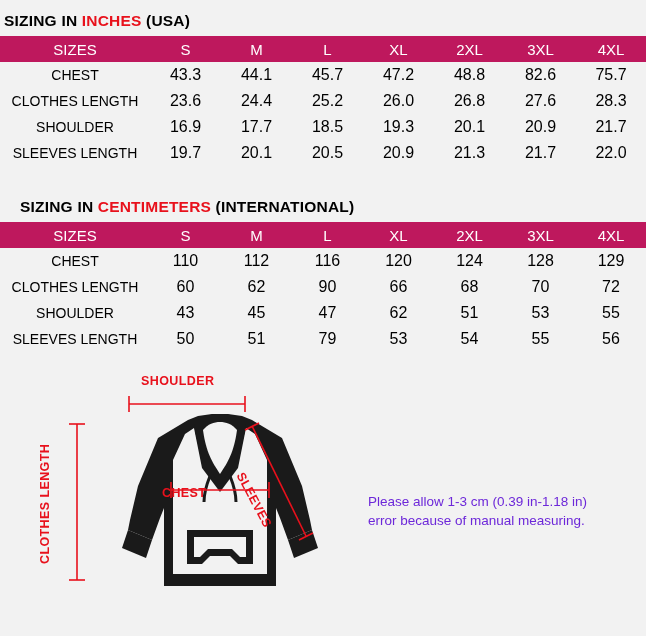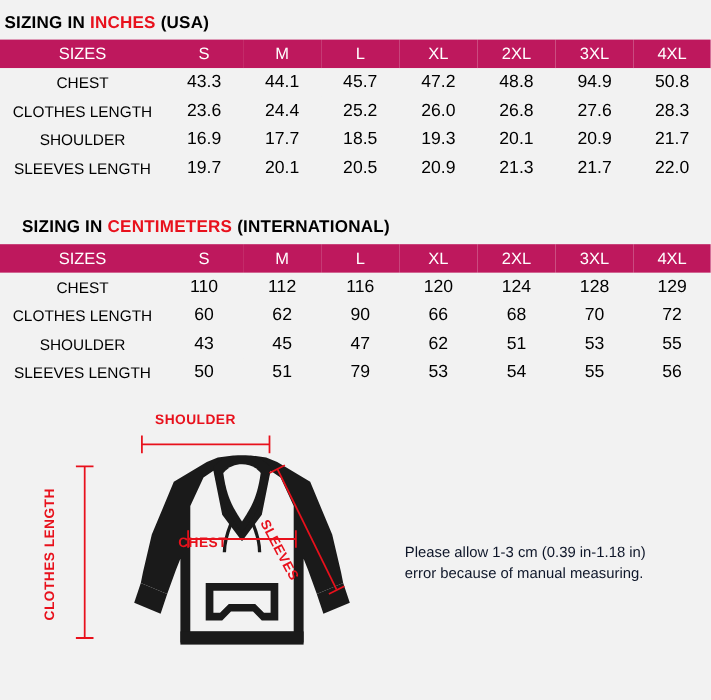--- a/index.html
+++ b/index.html
@@ -81,21 +81,21 @@
     width: 646px;
     height: 276px;
   }
   .note {
     position: absolute;
     left: 368px;
     top: 132px;
     width: 260px;
     font-size: 13.5px;
     line-height: 19px;
-    color: #0f172a;
+    color: #6d28d9;
     text-align: left;
   }
   .label-red {
     position: absolute;
     color: #e8111c;
     font-weight: bold;
     font-size: 12.5px;
     letter-spacing: 0.4px;
   }
   #lbl-shoulder { left: 141px; top: 14px; }
@@ -136,22 +136,22 @@
         </tr>
       </thead>
       <tbody>
         <tr>
           <td class="rowlabel">CHEST</td>
           <td class="value">43.3</td>
           <td class="value">44.1</td>
           <td class="value">45.7</td>
           <td class="value">47.2</td>
           <td class="value">48.8</td>
-          <td class="value">94.9</td>
-          <td class="value">50.8</td>
+          <td class="value">82.6</td>
+          <td class="value">75.7</td>
         </tr>
         <tr>
           <td class="rowlabel">CLOTHES LENGTH</td>
           <td class="value">23.6</td>
           <td class="value">24.4</td>
           <td class="value">25.2</td>
           <td class="value">26.0</td>
           <td class="value">26.8</td>
           <td class="value">27.6</td>
           <td class="value">28.3</td>

